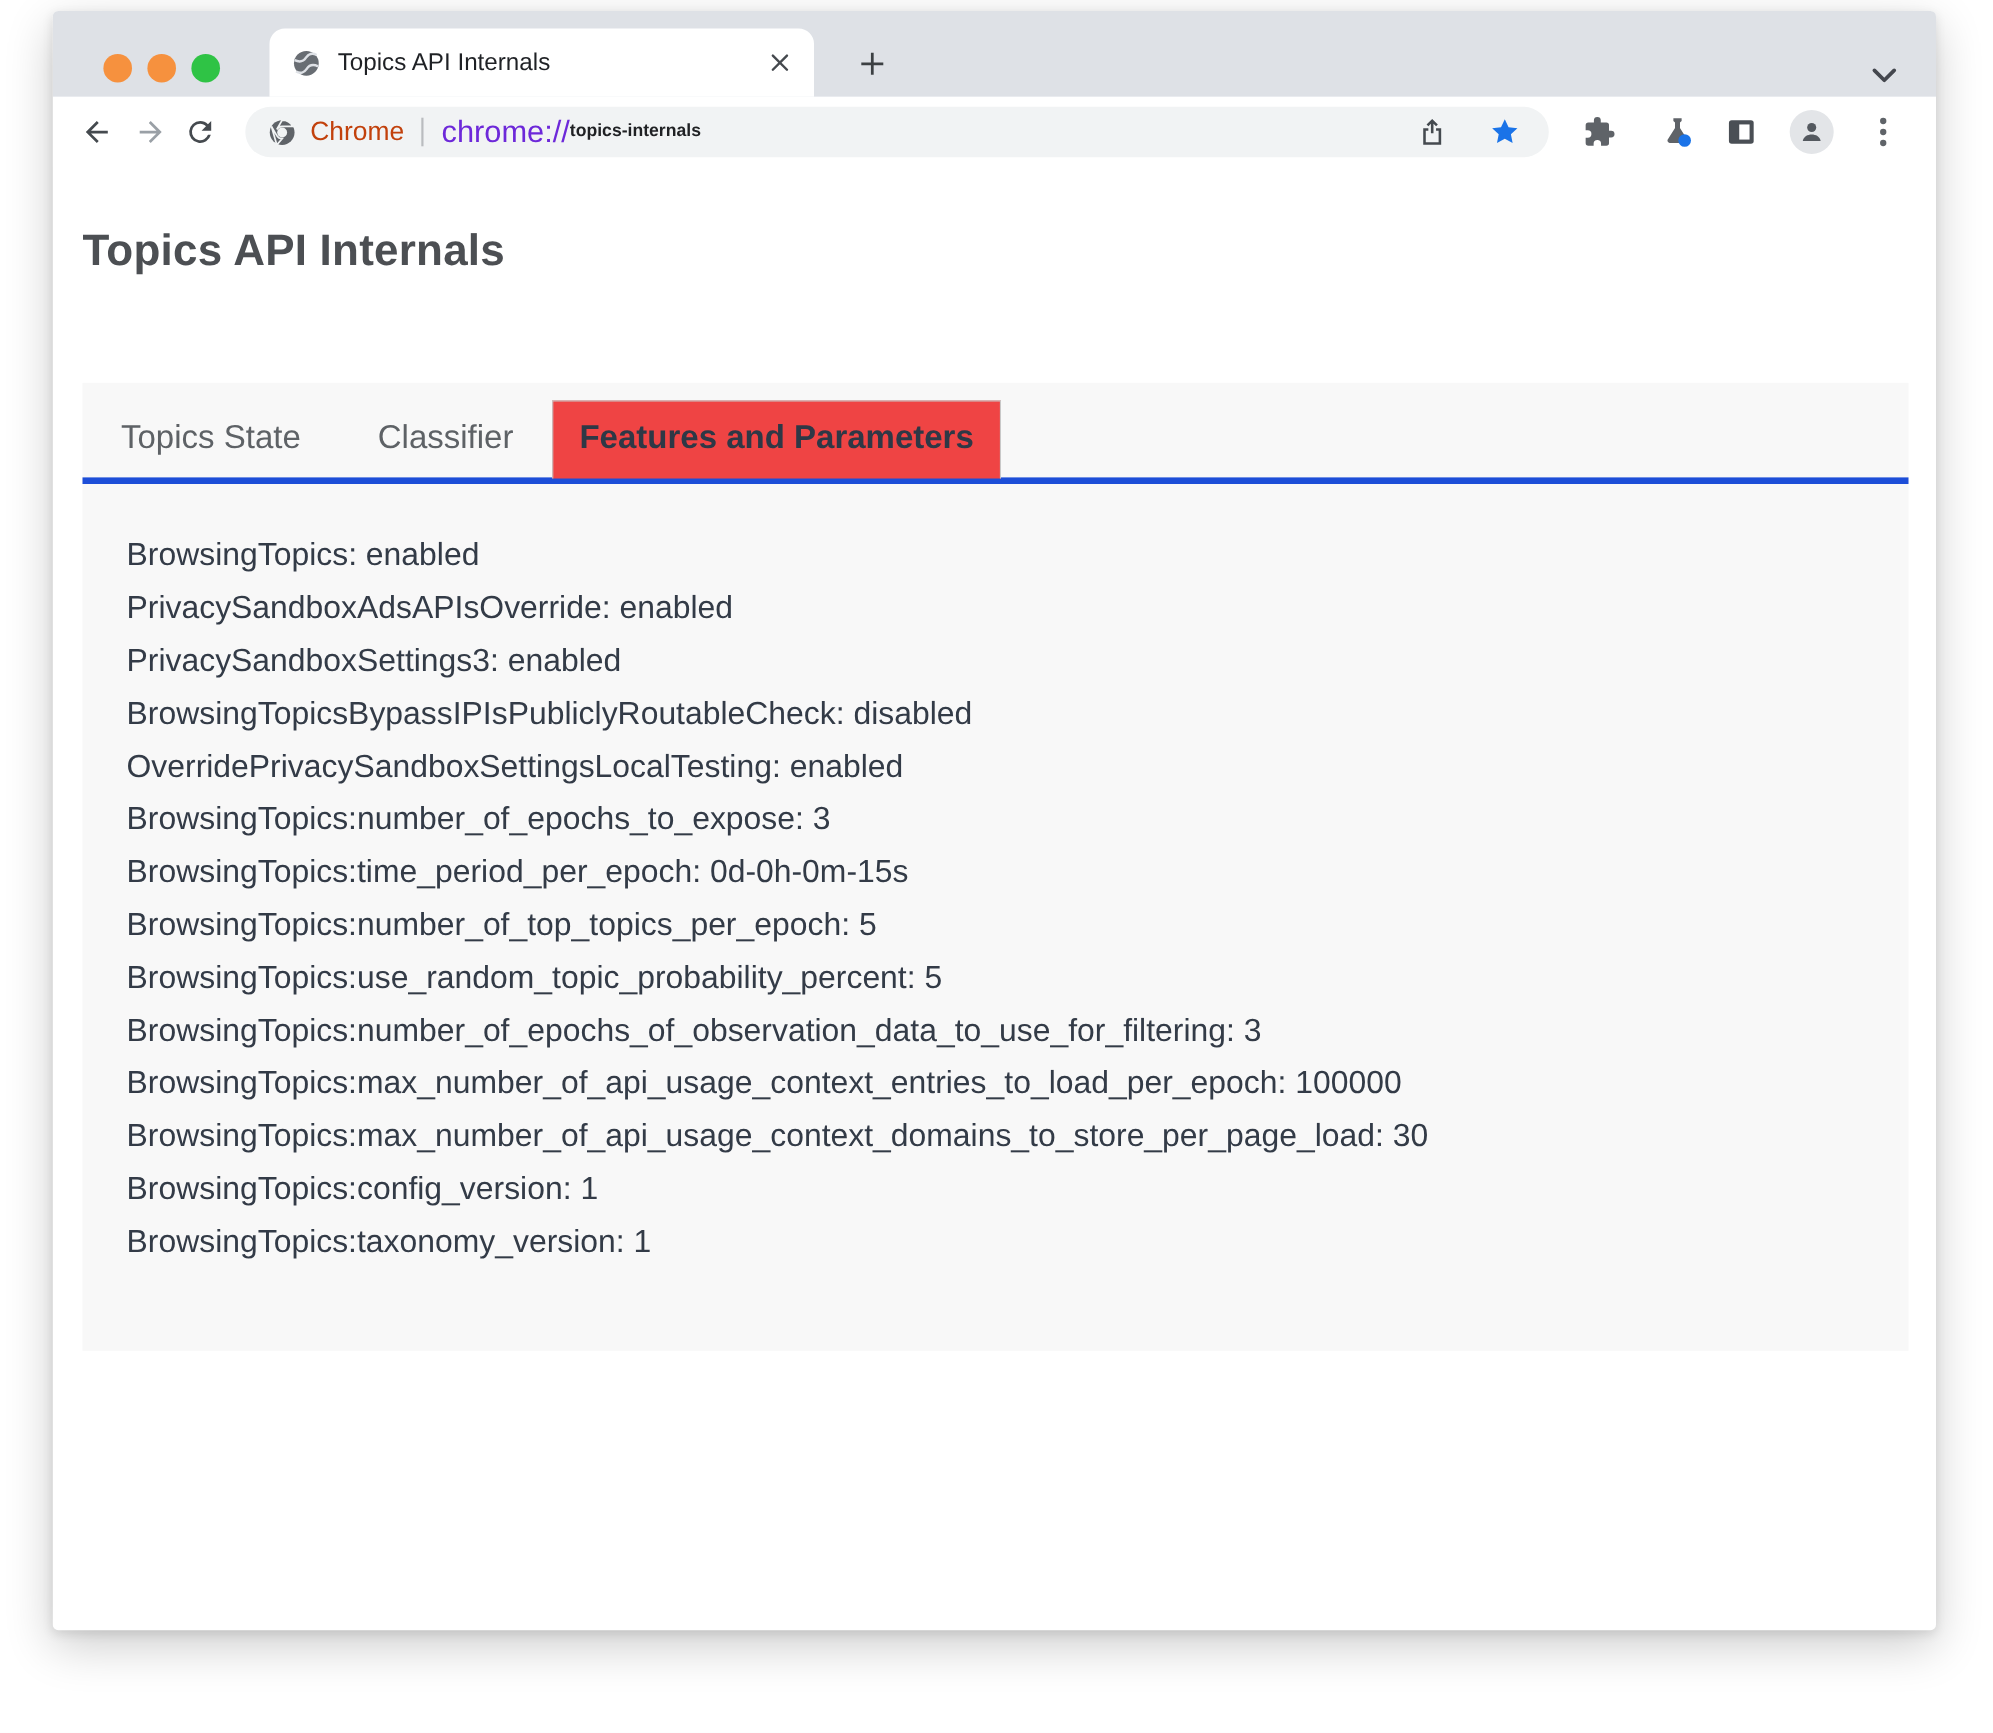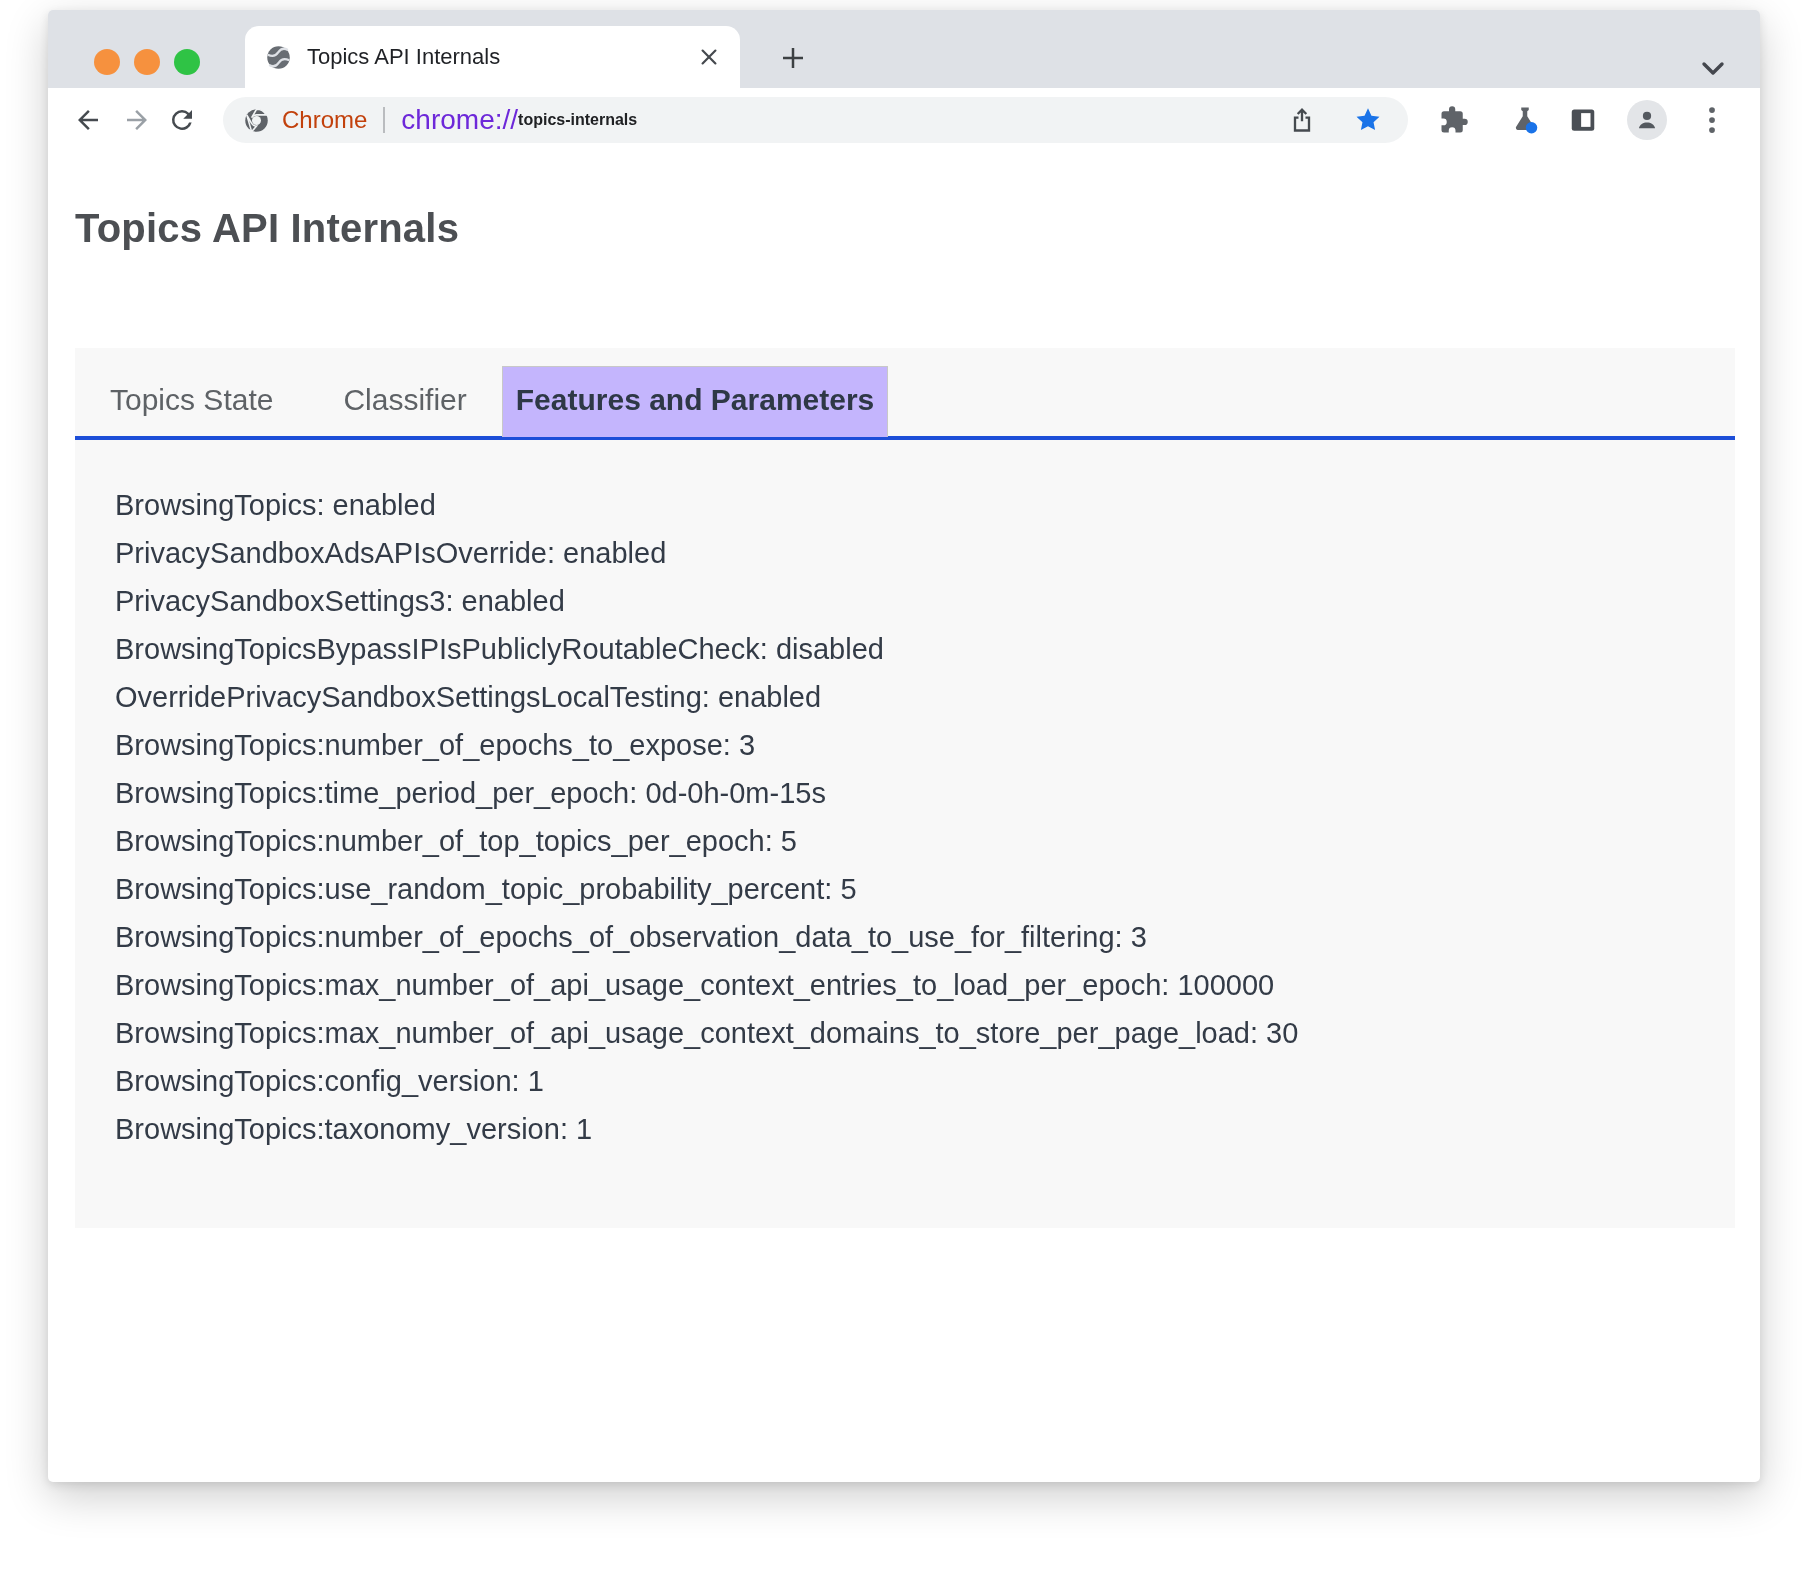--- a/index.html
+++ b/index.html
@@ -43,24 +43,24 @@
   .tb-ico{position:absolute;top:17px;width:30px;height:30px;color:var(--icon-gray)}
   .puzzle{left:1391px}.flask{left:1462px}.sidepanel{left:1520px}
   .avatar{position:absolute;left:1579px;top:12px;width:40px;height:40px;border-radius:50%;
     background:#e3e5e8;display:flex;align-items:center;justify-content:center;color:#54595f}
   .avatar svg{width:26px;height:26px}
   .kebab{position:absolute;left:1656px;top:17px;width:16px;height:30px;color:var(--icon-gray)}
   
   .page-heading{position:absolute;left:27px;top:194px;font-size:40px;line-height:48px;
     font-weight:700;color:#4c4f53;letter-spacing:.2px}
   .panel{position:absolute;left:27px;top:338px;width:1660px;height:880px;background:#f8f8f8}
-  .tabrow{height:92px;border-bottom:4px solid #1d4ed8;display:flex;align-items:flex-end}
+  .tabrow{height:92px;border-bottom:6px solid #1d4ed8;display:flex;align-items:flex-end}
   .ptab{font-size:30px;color:#5e6266;padding:15px 35px 19px;white-space:nowrap;cursor:default}
-  .ptab.selected{background:#c4b5fd;border:1px solid #c8c8c8;border-bottom:none;
-    margin-bottom:-1px;font-weight:700;color:#2e3846;padding:16px 13px 20px}
+  .ptab.selected{background:#ef4444;border:1px solid #c8c8c8;border-bottom:none;
+    margin-bottom:-1px;font-weight:700;color:#2e3846;padding:16px 24px 20px}
   .params{margin:41px 0 0 40px}
   .param-line{font-size:29px;line-height:48px;color:#333b47;white-space:nowrap}
 </style>
 </head>
 <body>
 
 <div class="window">
 
   <div class="tabstrip">
     <span class="traffic t1" style="background: rgb(246, 145, 62);"></span>

